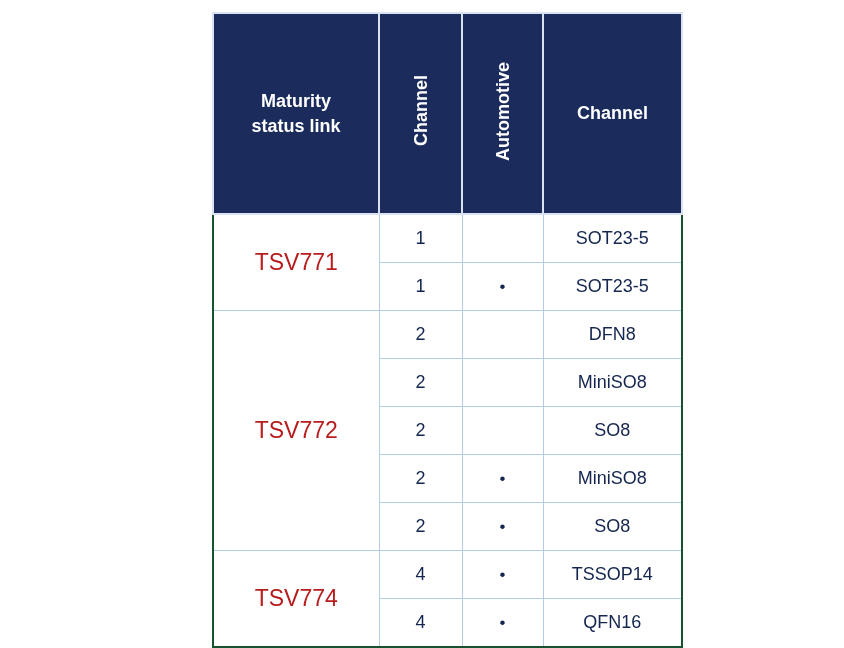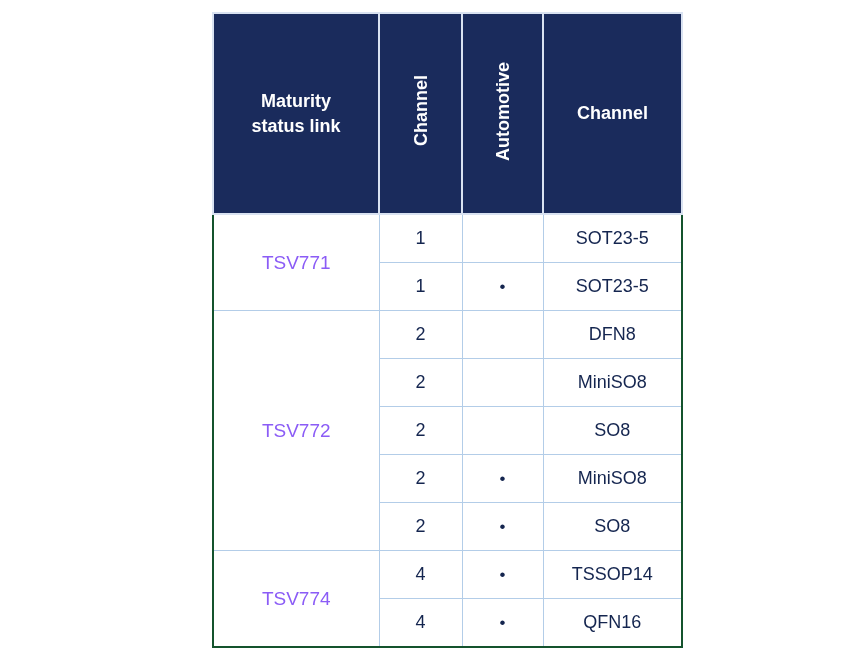--- a/index.html
+++ b/index.html
@@ -54,22 +54,22 @@
   td.cell {
     border: 1px solid #b3cde8;
     text-align: center;
     vertical-align: middle;
     font-size: 18px;
     color: #14254f;
     height: 47px;
     padding: 0;
   }
   td.cell.part-cell a {
-    color: #8b5cf6;
-    font-size: 19px;
+    color: #b91c1c;
+    font-size: 23px;
     text-decoration: none;
     cursor: pointer;
   }
   td.cell .dot {
     font-size: 17px;
     line-height: 1;
   }
 </style>
 </head>
 <body>

